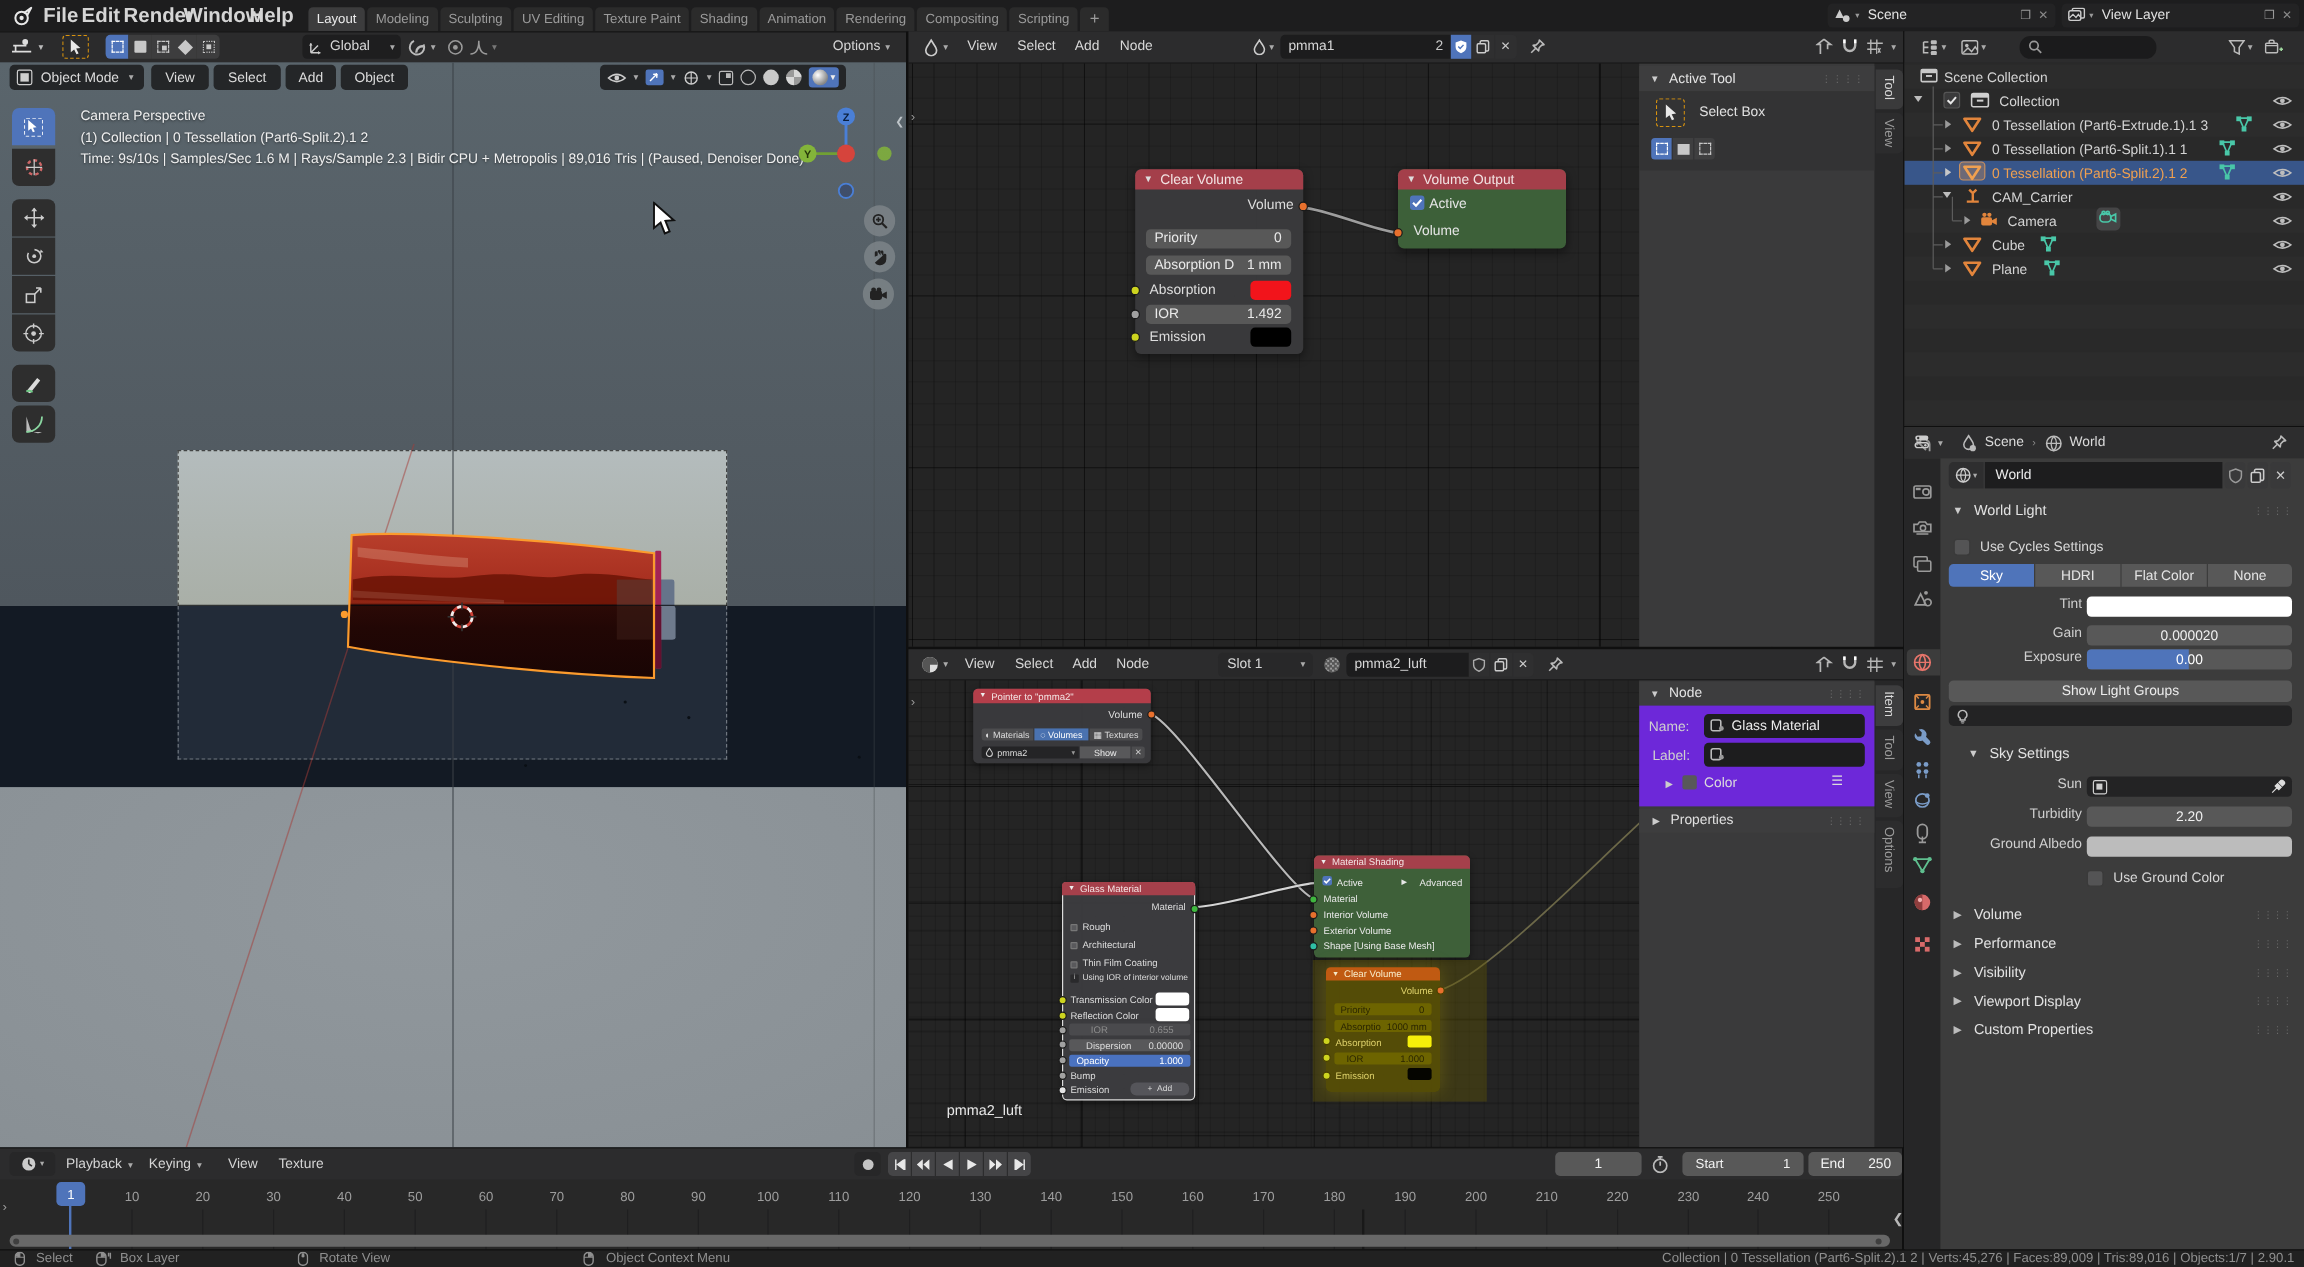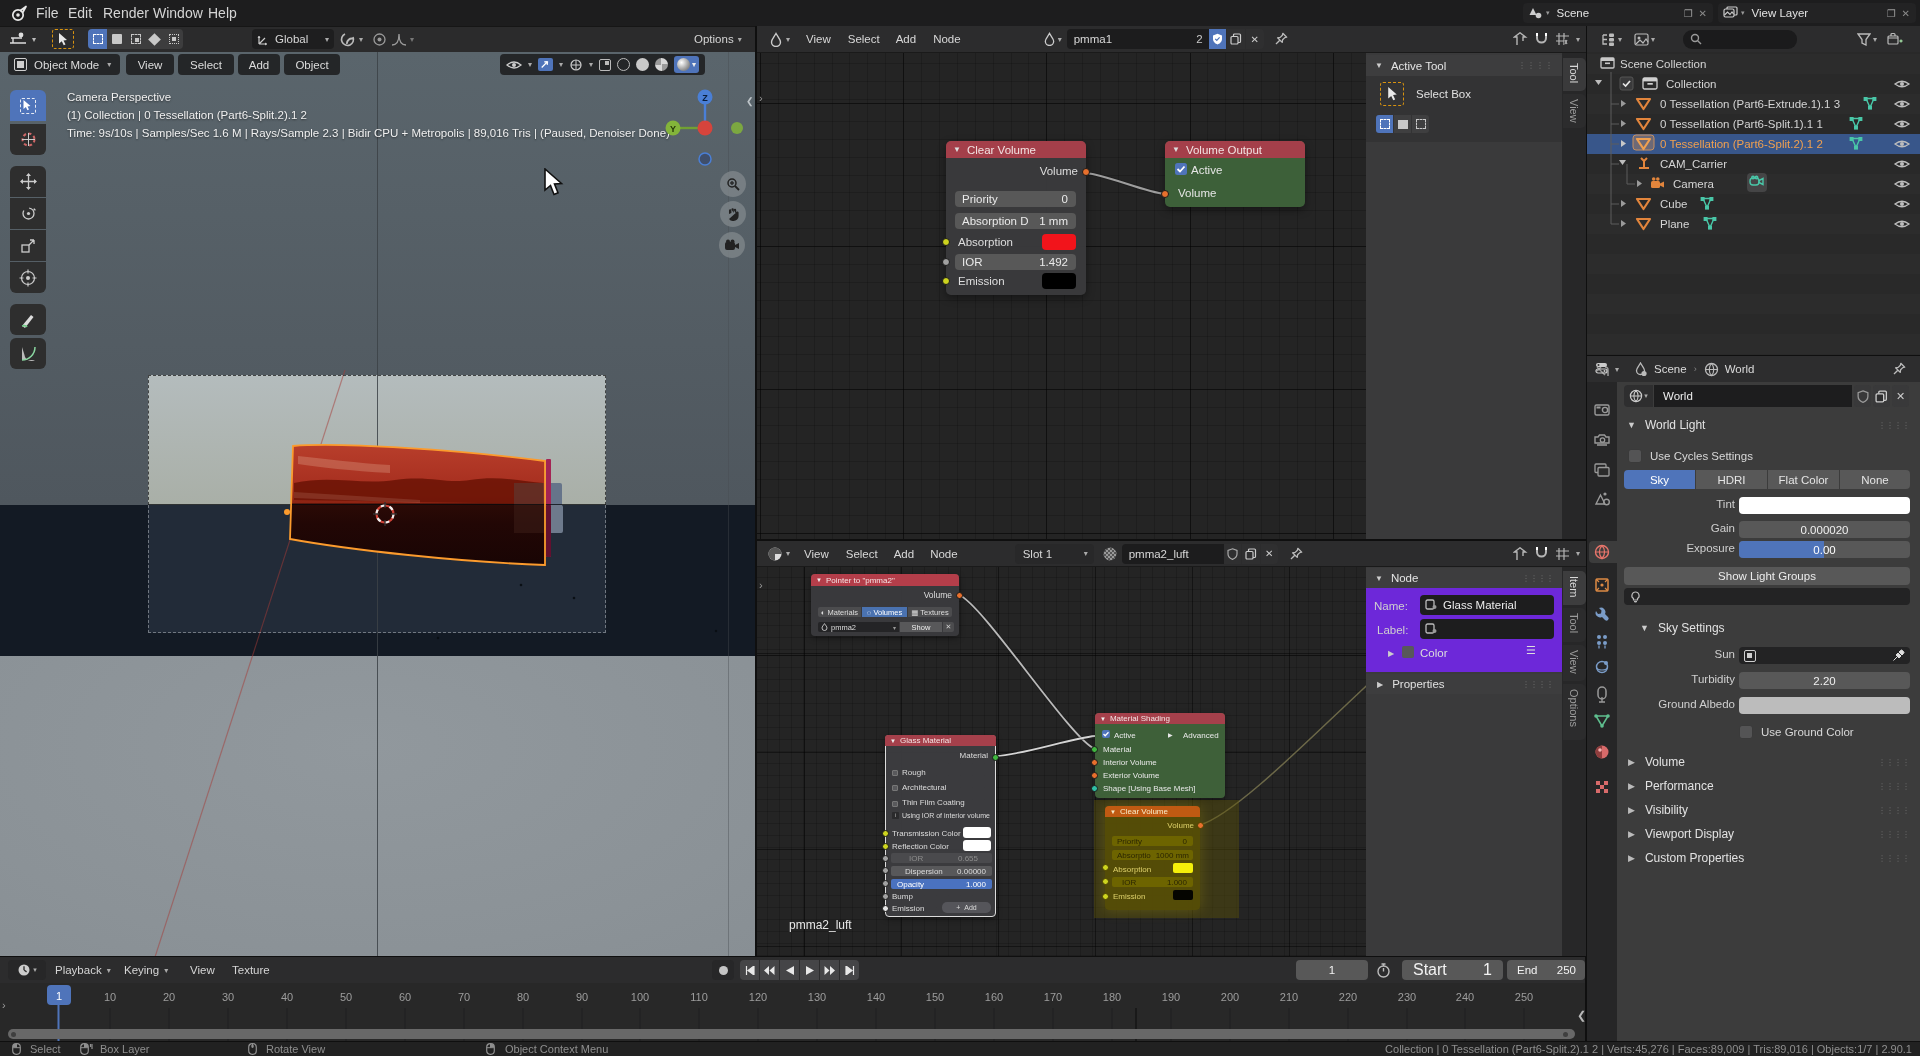--- a/index.html
+++ b/index.html
@@ -1,20 +1,20 @@
 <!DOCTYPE html>
 <html><head><meta charset="utf-8"><style>
 *{margin:0;padding:0;box-sizing:border-box;font-family:"Liberation Sans",sans-serif;}
 html,body{width:1920px;height:1056px;overflow:hidden;}
 body{background:#0f0f0f;position:relative;font-size:11px;color:#d8d8d8;}
 .abs{position:absolute;}
 .flex{display:flex;align-items:center;}
 
 #topbar{position:absolute;left:0;top:0;width:1920px;height:26px;background:#1d1d1e;}
-#topbar .menu{position:absolute;top:0;height:26px;line-height:26px;color:#d5d5d5;font-size:14px;}
+#topbar .menu{position:absolute;top:0;height:26px;line-height:26px;color:#d5d5d5;font-size:17px;font-weight:bold;}
 .tab{height:20px;line-height:20px;padding:0 7px;background:#2b2b2b;color:#9b9b9b;font-size:11px;border-radius:4px 4px 0 0;margin-right:2px;}
 .tab.on{background:#3c3c3d;color:#ececec;}
 
 .hbtn{background:#272728;border-radius:4px;color:#dcdcdc;display:inline-flex;align-items:center;justify-content:center;font-size:11.5px;}
 .dk{background:#1e1e1e;border-radius:4px;color:#d8d8d8;}
 .fld{background:#585858;border-radius:4px;color:#eaeaea;display:flex;align-items:center;font-size:11.5px;}
 .blue{background:#4f74ba !important;color:#fff !important;}
 
 #toolrow{position:absolute;left:0;top:26px;width:755px;height:26px;background:#2b2b2c;box-shadow:inset 0 1px 0 #161616;}
 #vp{position:absolute;left:0;top:52px;width:755px;height:904px;overflow:hidden;background:#5f6b72;}
@@ -51,20 +51,33 @@
   <svg class="abs" style="left:10px;top:4px" width="18" height="18" viewBox="0 0 18 18">
     <circle cx="8" cy="11" r="5.2" fill="none" stroke="#e8e8e8" stroke-width="1.7"></circle>
     <circle cx="8" cy="11" r="1.8" fill="#e8e8e8"></circle>
     <path d="M10.5 6.5 L16 2.5 L13 8" fill="none" stroke="#e8e8e8" stroke-width="1.7" stroke-linecap="round" stroke-linejoin="round"></path>
   </svg>
   <span class="menu" style="left:36px">File</span>
   <span class="menu" style="left:68px">Edit</span>
   <span class="menu" style="left:103px">Render</span>
   <span class="menu" style="left:153px">Window</span>
   <span class="menu" style="left:208px">Help</span>
+  <div class="abs flex" style="left:257px;top:6px">
+    <span class="tab on">Layout</span>
+      <span class="tab">Modeling</span>
+      <span class="tab">Sculpting</span>
+      <span class="tab">UV Editing</span>
+      <span class="tab">Texture Paint</span>
+      <span class="tab">Shading</span>
+      <span class="tab">Animation</span>
+      <span class="tab">Rendering</span>
+      <span class="tab">Compositing</span>
+      <span class="tab">Scripting</span>
+      <span class="tab" style="padding:0 8px;font-size:14px;line-height:18px">+</span>
+  </div>
   <div class="abs flex dk" style="left:1523px;top:3px;width:190px;height:20px;border-radius:4px;background:#232324">
     <svg width="15" height="14" viewBox="0 0 15 14" style="margin-left:5px">
         <path d="M5 2 L8.5 9 H1.5Z" fill="#ccc"></path>
         <circle cx="10.5" cy="9.5" r="2.8" fill="#ccc"></circle>
       </svg>
     <span style="margin-left:3px;font-size:7px;color:#999">▾</span>
     <span style="margin-left:7px;color:#e2e2e2;font-size:11.5px">Scene</span>
     <span style="margin-left:auto;color:#9a9a9a;font-size:10px">❐</span>
     <span style="margin:0 6px 0 6px;color:#8a8a8a;font-size:10px">✕</span>
   </div>
@@ -1128,21 +1141,21 @@
         <svg width="10" height="9" viewBox="0 0 10 9">
           <path d="M8.5 0 v9 M1 0 L7 4.5 L1 9Z" fill="#e8e8e8" stroke="#e8e8e8" stroke-width="1.2"></path>
         </svg>
       </div>
   </div>
   <div class="abs flex" style="left:1296px;top:3px;width:72px;height:20px;background:#585858;border-radius:4px;justify-content:center;font-size:11.5px;color:#f2f2f2">1</div>
   <svg class="abs" style="left:1376px;top:6px" width="15" height="15" viewBox="0 0 15 15">
       <circle cx="7.5" cy="8.5" r="5.5" fill="none" stroke="#bbb" stroke-width="1.4"></circle>
       <path d="M7.5 8.5 V5 M5.5 1 h4 M7.5 1 v2" stroke="#bbb" stroke-width="1.4"></path>
     </svg>
-  <div class="abs flex" style="left:1402px;top:3px;width:101px;height:20px;background:#585858;border-radius:4px;font-size:16px;color:#f2f2f2">
+  <div class="abs flex" style="left:1402px;top:3px;width:101px;height:20px;background:#585858;border-radius:4px;font-size:11px;color:#f2f2f2">
       <span style="margin-left:11px">Start</span>
       <span style="margin-left:auto;margin-right:11px">1</span>
     </div>
   <div class="abs flex" style="left:1507px;top:3px;width:78px;height:20px;background:#585858;border-radius:4px;font-size:11.5px;color:#f2f2f2">
       <span style="margin-left:10px">End</span>
       <span style="margin-left:auto;margin-right:9px">250</span>
     </div>
 
   <svg class="abs" style="left:0;top:26px" width="1585" height="58" viewBox="0 0 1585 58">
     <g fill="#9d9d9d" font-size="11" text-anchor="middle">

